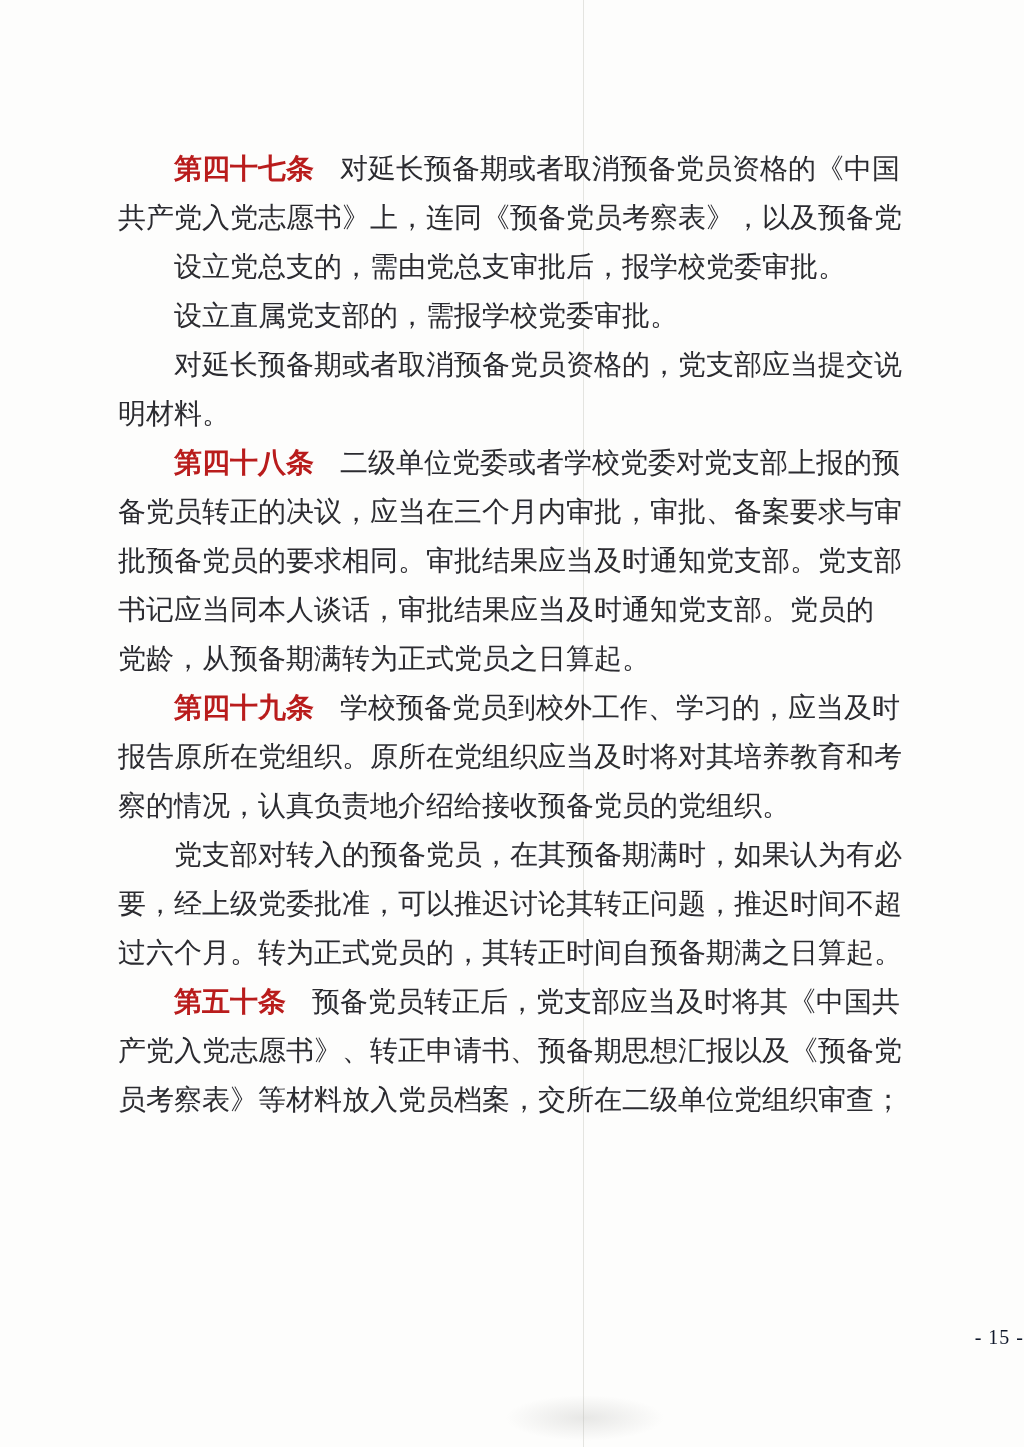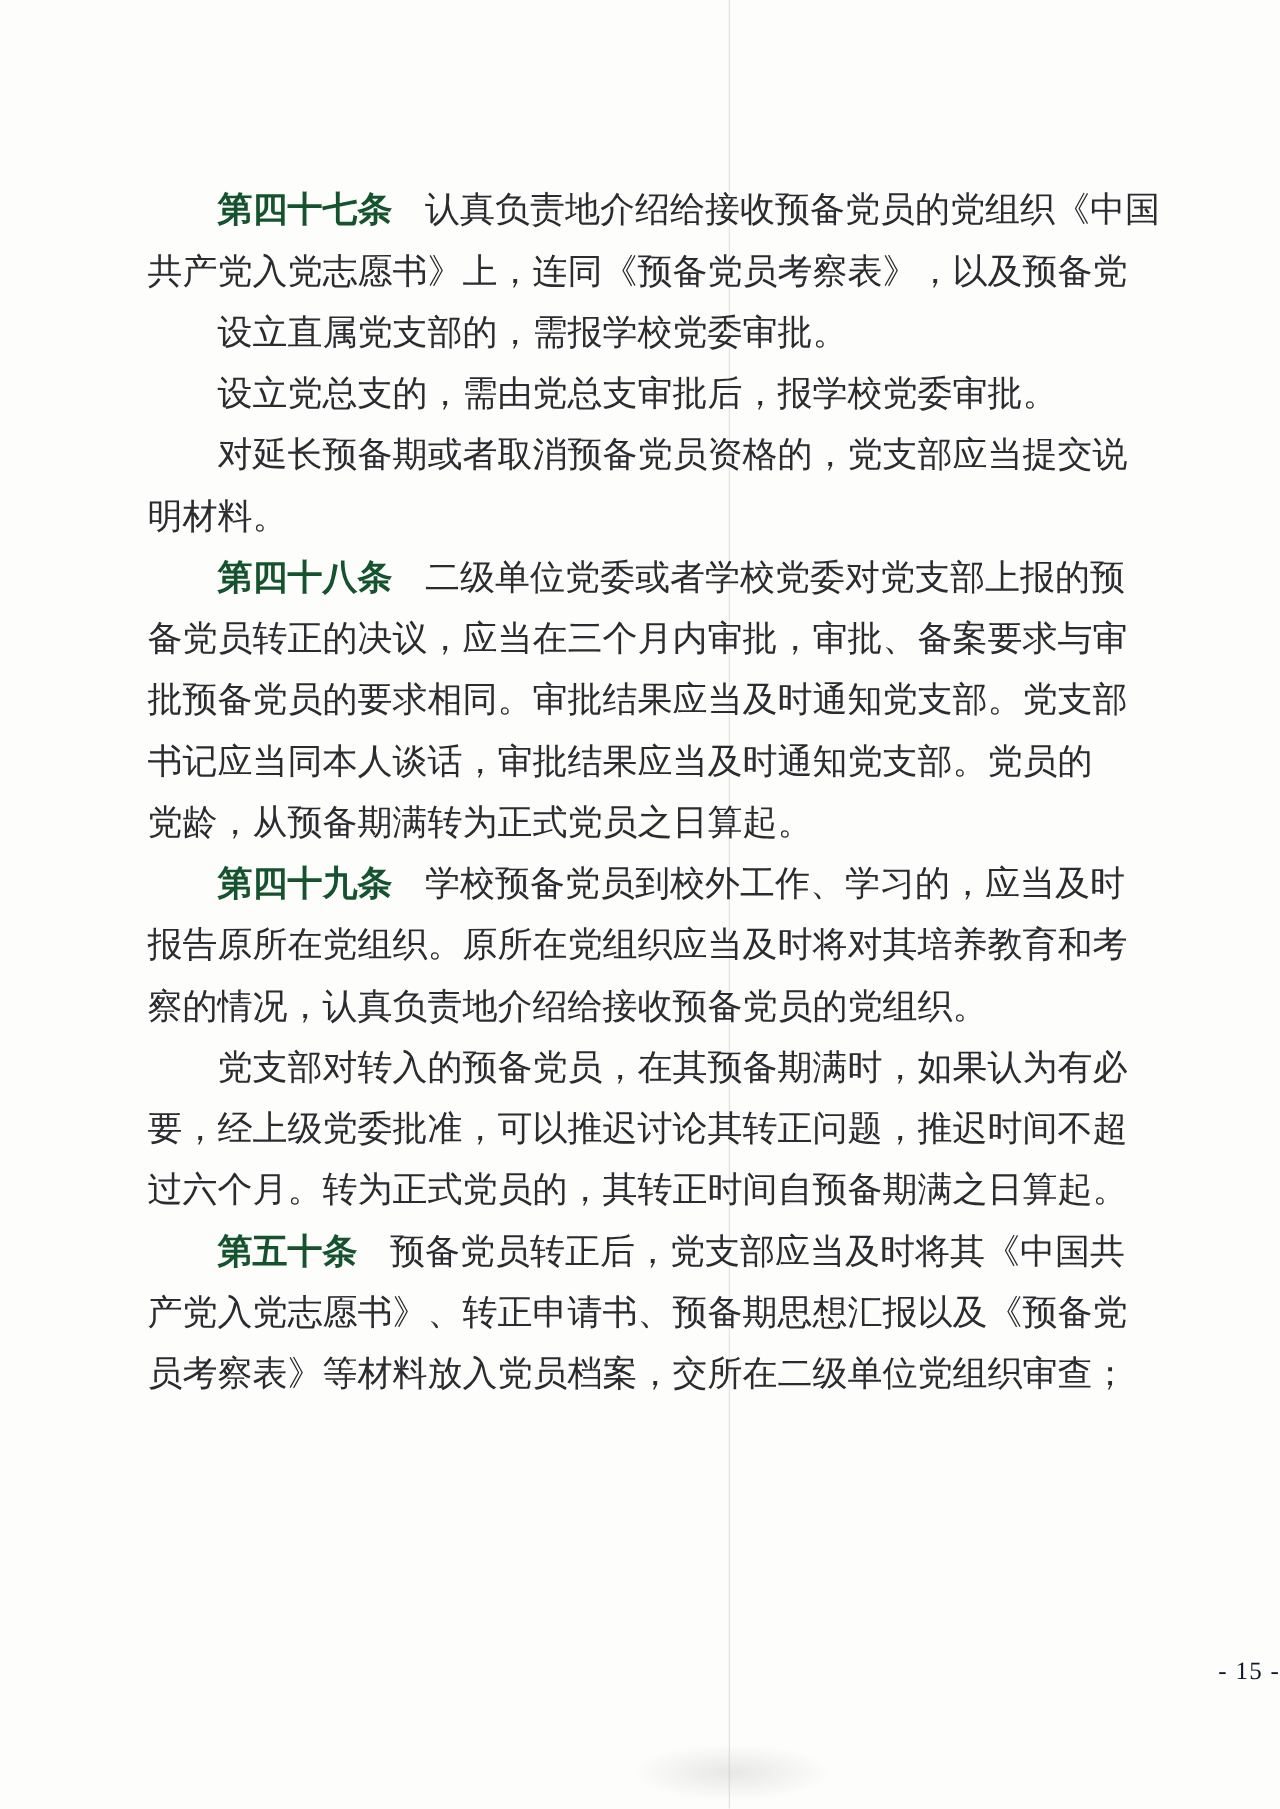--- a/index.html
+++ b/index.html
@@ -40,21 +40,21 @@
   }
   .para { margin: 0; padding: 0; }
   .line {
     height: 49px;
     white-space: nowrap;
     letter-spacing: 0px;
   }
   .line.first { padding-left: 56px; }
   .article {
     font-weight: bold;
-    color: #14532d;
+    color: #b91c1c;
     margin-right: 26px;
   }
   .footer {
     position: absolute;
     left: 0;
     width: 1024px;
     top: 1326px;
     text-align: right;
     font-size: 20px;
     color: #0f172a;
@@ -65,31 +65,31 @@
 <body>
 
 <div class="page">
   <div class="seam"></div>
   <div class="smudge"></div>
 
   <div class="content">
 
     <div class="para">
       <div class="line first">
-        <span class="article">第四十七条</span><span>认真负责地介绍给接收预备党员的党组织《中国</span>
+        <span class="article">第四十七条</span><span>对延长预备期或者取消预备党员资格的《中国</span>
       </div>
       <div class="line">共产党入党志愿书》上，连同《预备党员考察表》，以及预备党</div>
     </div>
 
     <div class="para">
-      <div class="line first">设立直属党支部的，需报学校党委审批。</div>
+      <div class="line first">设立党总支的，需由党总支审批后，报学校党委审批。</div>
     </div>
 
     <div class="para">
-      <div class="line first">设立党总支的，需由党总支审批后，报学校党委审批。</div>
+      <div class="line first">设立直属党支部的，需报学校党委审批。</div>
     </div>
 
     <div class="para">
       <div class="line first">对延长预备期或者取消预备党员资格的，党支部应当提交说</div>
       <div class="line">明材料。</div>
     </div>
 
     <div class="para">
       <div class="line first">
         <span class="article">第四十八条</span><span>二级单位党委或者学校党委对党支部上报的预</span>

